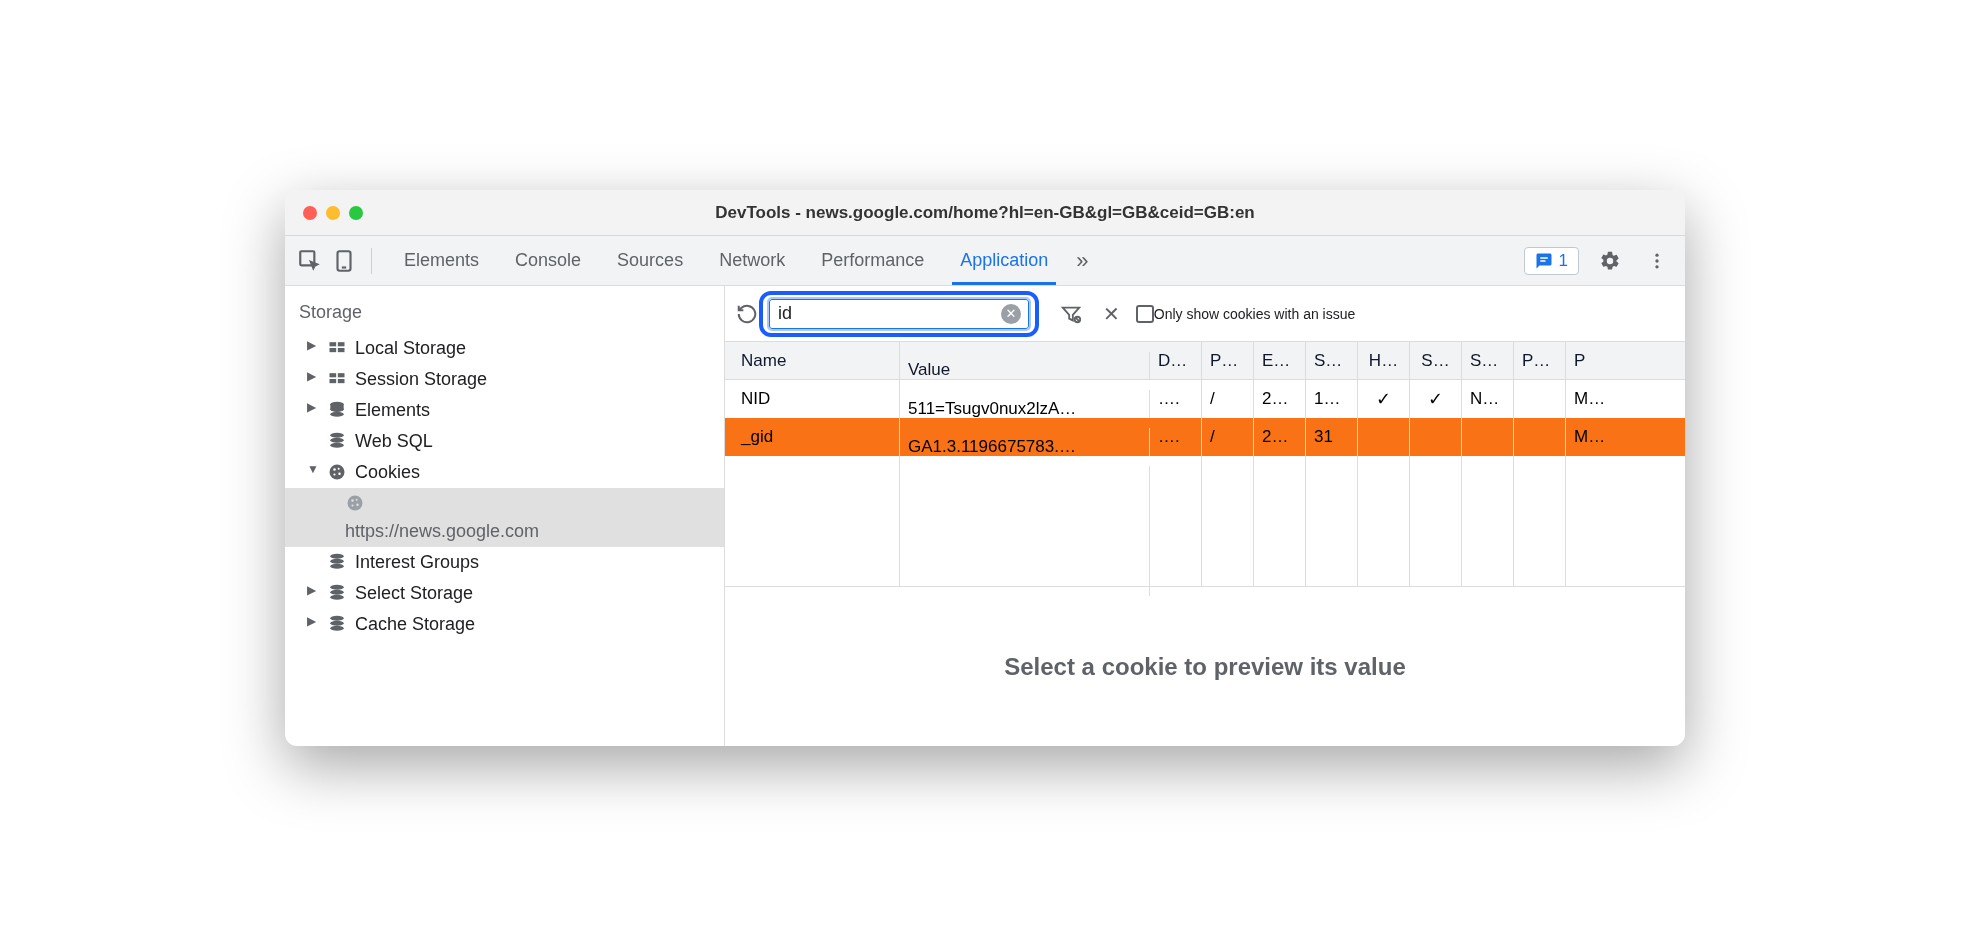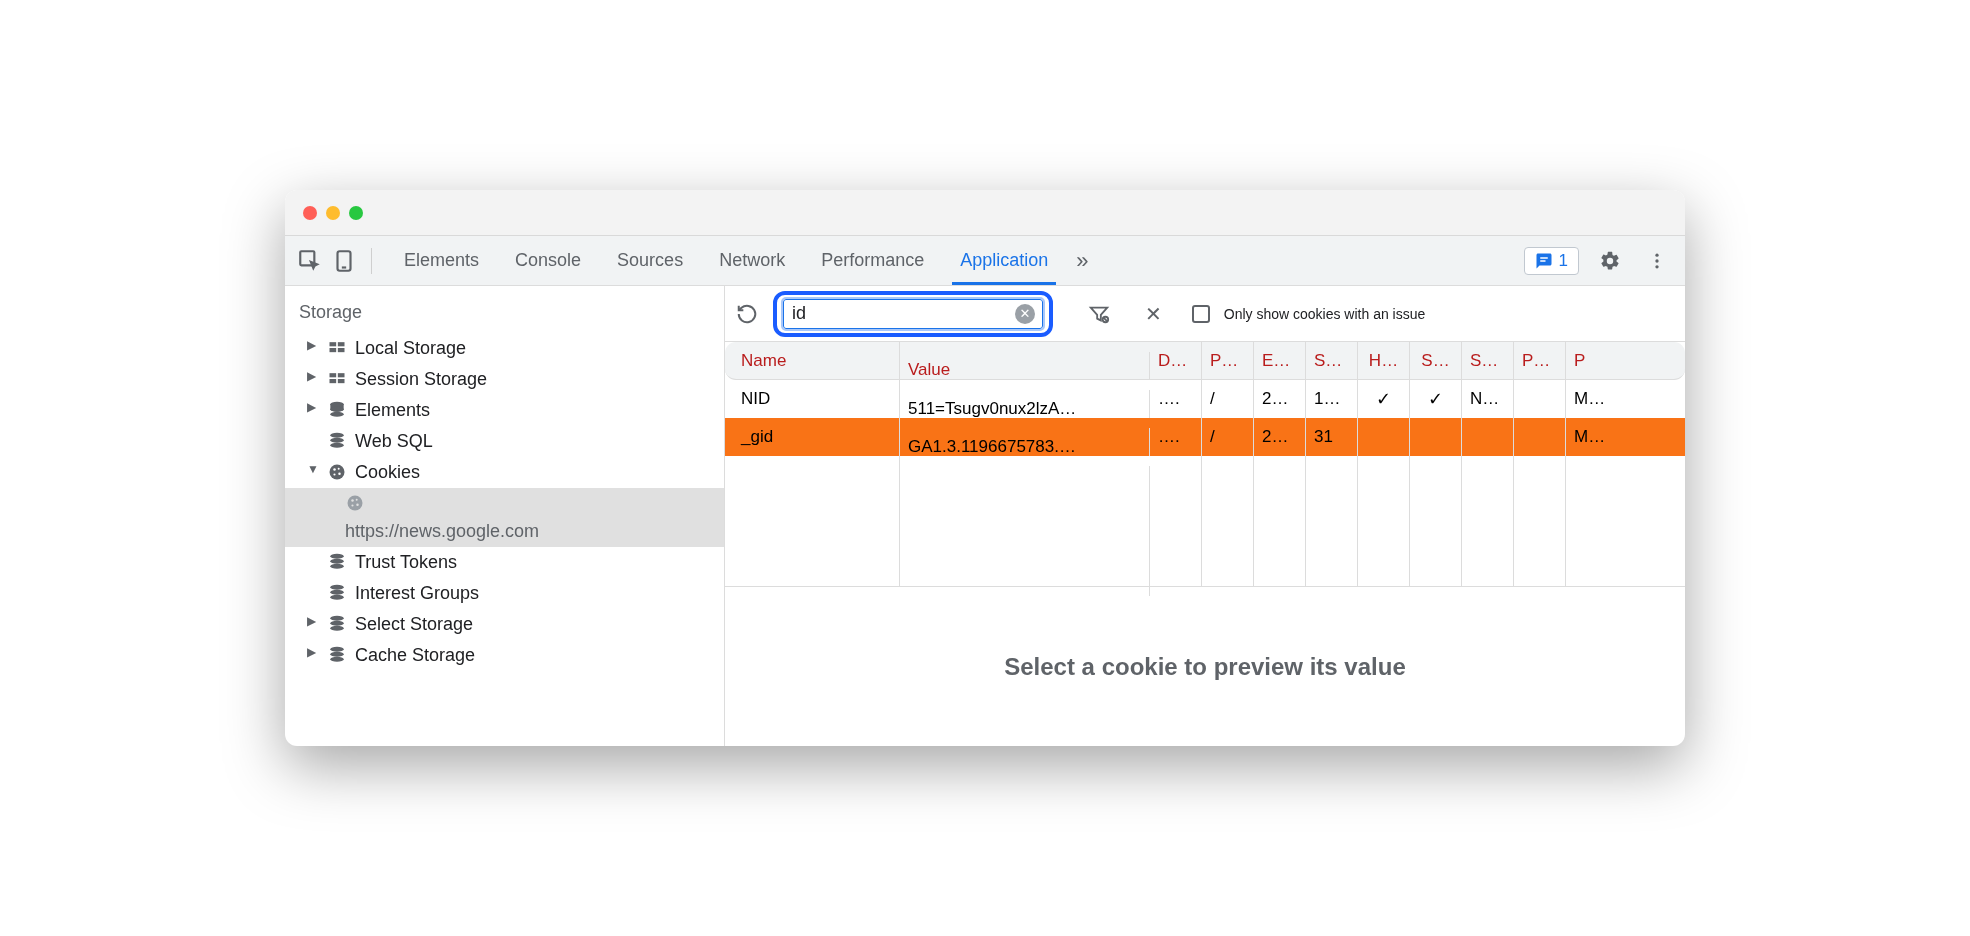--- a/index.html
+++ b/index.html
@@ -97,21 +97,21 @@
 .tri.closed::before { content:'▶'; }
 .tri.none::before { content:''; }
 .db-icon, .grid-icon, .cookie-icon {
   width:20px; height:20px; display:inline-flex; align-items:center; justify-content:center;
   flex-shrink:0;
 }
 .grid-icon svg, .db-icon svg, .cookie-icon svg { width:20px; height:20px; }
 
 .main { flex:1; display:flex; flex-direction:column; min-width:0; }
 .filterbar {
-  height:56px; display:flex; align-items:center; padding:0 10px; gap:14px;
+  height:56px; display:flex; align-items:center; padding:0 10px; 
   border-bottom:1px solid #dcdcdc;
 }
 .reload-icon { color:#5f6368; width:24px; height:24px; display:flex; align-items:center; justify-content:center; }
 .filter-wrap {
   border:4px solid #1a5cff; border-radius:12px; padding:4px 6px;
 }
 .filter-input {
   width:260px; height:30px;
   border:1px solid #1a73e8;
   outline:2px solid #a8c7fa;
@@ -126,21 +126,21 @@
   width:20px; height:20px; border-radius:50%; background:#9aa0a6; color:#fff;
   display:flex; align-items:center; justify-content:center; font-size:13px;
 }
 .funnel-icon { color:#5f6368; width:24px; height:24px; display:flex; align-items:center; justify-content:center; margin-left:20px; }
 .x-icon { color:#5f6368; font-size:20px; margin-left:20px; }
 .chk { width:18px; height:18px; border:2px solid #5f6368; border-radius:3px; margin-left:16px; }
 .chk-label { font-size:14px; color:#202124; }
 
 .table { display:flex; flex-direction:column; font-size:17px; border-bottom:1px solid #dcdcdc; }
 .row { display:flex; height:38px; align-items:center; }
-.row.header { background:#f1f3f4; border-bottom:1px solid #dcdcdc; color:#b91c1c;border-radius:11px; }
+.row.header { background:#f1f3f4; border-bottom:1px solid #dcdcdc; color:#0f172a; }
 .row.data0 { background:#fff; }
 .row.data1 { background:#f97316; }
 .cell { padding:0 8px; border-right:1px solid #dcdcdc; height:100%; display:flex; align-items:center; overflow:hidden; white-space:nowrap; text-overflow:ellipsis; }
 .cell:last-child { border-right:none; }
 .c-name { width:175px; padding-left:16px; }
 .c-value { width:250px;margin-top:19px; }
 .c-sm { width:52px; justify-content:center; }
 .c-sm2 { width:52px; }
 .check { font-size:18px; }
 
@@ -152,20 +152,21 @@
 </head>
 <body>
 
 <div class="window">
   <div class="titlebar">
     <div class="traffic">
       <div class="dot red"></div>
       <div class="dot yellow"></div>
       <div class="dot green"></div>
     </div>
+    <div class="title">DevTools - news.google.com/home?hl=en-GB&amp;gl=GB&amp;ceid=GB:en</div>
   </div>
 
   <div class="toolbar">
     <div class="tool-icons-left">
       <div class="tool-icon">
         <svg viewBox="0 0 24 24" fill="none" stroke="currentColor" stroke-width="2">
             <rect x="3" y="3" width="13" height="13" rx="1"></rect>
             <path d="M11 11 L21 15 L17 17 L15 21 Z" fill="currentColor" stroke="none"></path>
           </svg>
       </div>
@@ -285,31 +286,20 @@
               <circle cx="12" cy="12" r="9"></circle>
               <circle cx="9" cy="9" r="1.5" fill="#e0e0e0"></circle>
               <circle cx="14" cy="8" r="1.2" fill="#e0e0e0"></circle>
               <circle cx="15" cy="14" r="1.5" fill="#e0e0e0"></circle>
               <circle cx="9" cy="15" r="1.3" fill="#e0e0e0"></circle>
             </svg>
           </span>
         <span>https://news.google.com</span>
       </div>
 
-      <div class="tree-item">
-        <span class="tri none"></span>
-        <span class="db-icon">
-            <svg viewBox="0 0 24 24" fill="#5f6368">
-              <ellipse cx="12" cy="5" rx="8" ry="3"></ellipse>
-              <ellipse cx="12" cy="11" rx="8" ry="3"></ellipse>
-              <ellipse cx="12" cy="17" rx="8" ry="3"></ellipse>
-            </svg>
-          </span>
-        <span>Trust Tokens</span>
-      </div>
 
       <div class="tree-item">
         <span class="tri none"></span>
         <span class="db-icon">
             <svg viewBox="0 0 24 24" fill="#5f6368">
               <ellipse cx="12" cy="5" rx="8" ry="3"></ellipse>
               <ellipse cx="12" cy="11" rx="8" ry="3"></ellipse>
               <ellipse cx="12" cy="17" rx="8" ry="3"></ellipse>
             </svg>
           </span>

